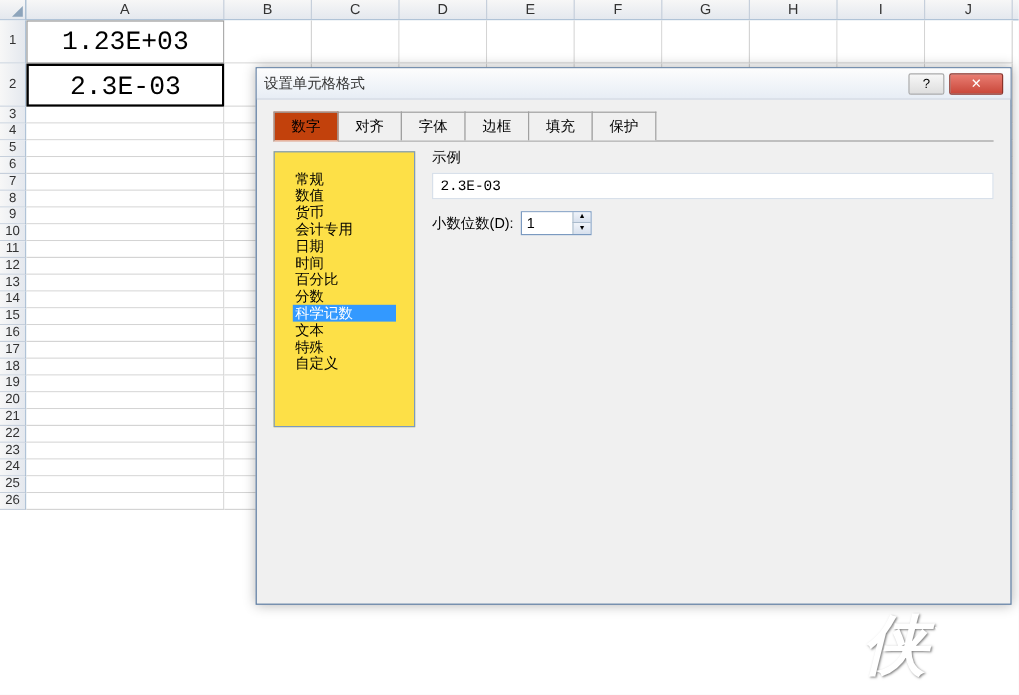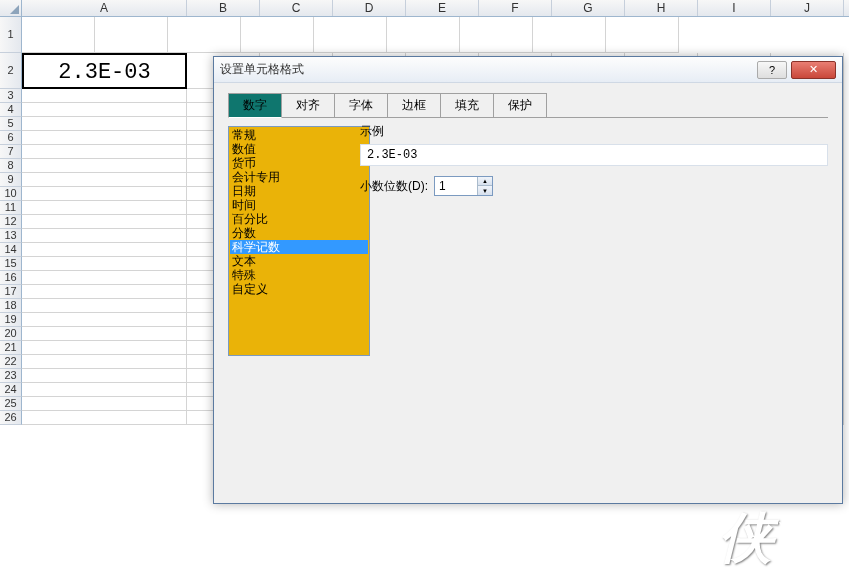--- a/index.html
+++ b/index.html
@@ -127,36 +127,36 @@
 .tab {
   padding: 3px 14px;
   border: 1px solid #a0a0a0;
   border-bottom: none;
   background: #f0f0f0;
   margin-right: -1px;
   cursor: pointer;
   font-size: 12px;
 }
 .tab.active {
-  background: #0f766e;
+  background: #c2410c;
   border-bottom: 1px solid #fff;
   margin-bottom: -1px;
   position: relative;
 }
 .tab-content {
   padding-top: 8px;
 }
 .category-label { margin: 4px 0 3px 0; }
 .category-list {
-  width: 142px;
+  width: 118px;
   height: 230px;
   border: 1px solid #7b9ac0;
-  background: #eab308;
+  background: #fde047;
   overflow: hidden;
-  padding: 1px;
+  padding: 15px;
   line-height: 14px;
   font-size: 12px;
 }
 .cat-item { padding: 0 2px; cursor: pointer; white-space: nowrap; }
 .cat-item.selected { background: #3399ff; color: #fff; }
 .right-pane {
   position: absolute;
   left: 146px;
   top: 40px;
   right: 14px;
@@ -247,20 +247,21 @@
     <div class="col-h col-o">E</div>
     <div class="col-h col-o">F</div>
     <div class="col-h col-o">G</div>
     <div class="col-h col-o">H</div>
     <div class="col-h col-o">I</div>
     <div class="col-h col-o">J</div>
   </div>
   <div class="rows" id="rows-container">
       <div class="row row-tall">
         <div class="row-h">1</div>
+        <div class="cell col-A cell-big">1.23E+03</div>
         <div class="cell col-o" style="width: 73px;"></div>
         <div class="cell col-o" style="width: 73px;"></div>
         <div class="cell col-o" style="width: 73px;"></div>
         <div class="cell col-o" style="width: 73px;"></div>
         <div class="cell col-o" style="width: 73px;"></div>
         <div class="cell col-o" style="width: 73px;"></div>
         <div class="cell col-o" style="width: 73px;"></div>
         <div class="cell col-o" style="width: 73px;"></div>
         <div class="cell col-o" style="width: 73px;"></div>
       </div>

